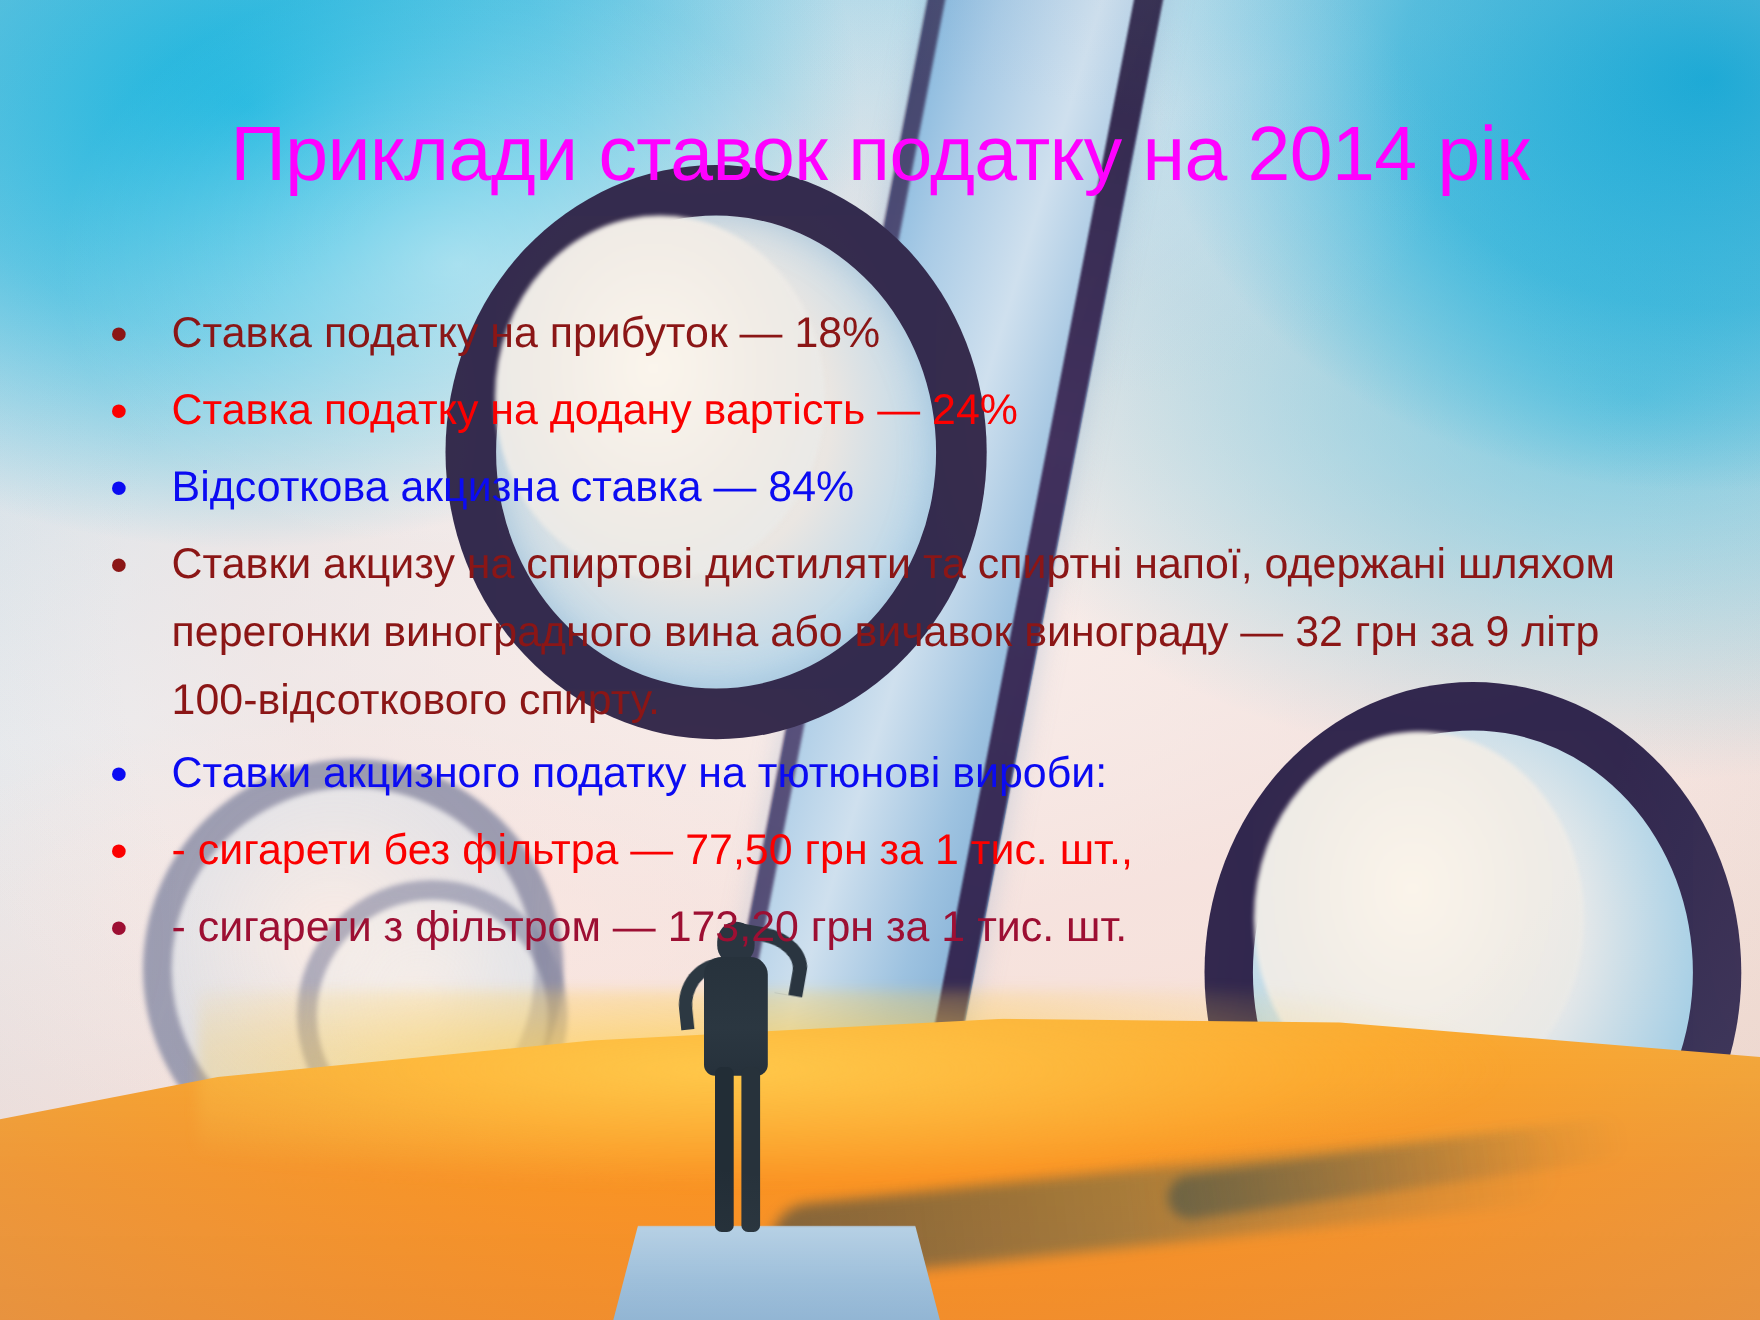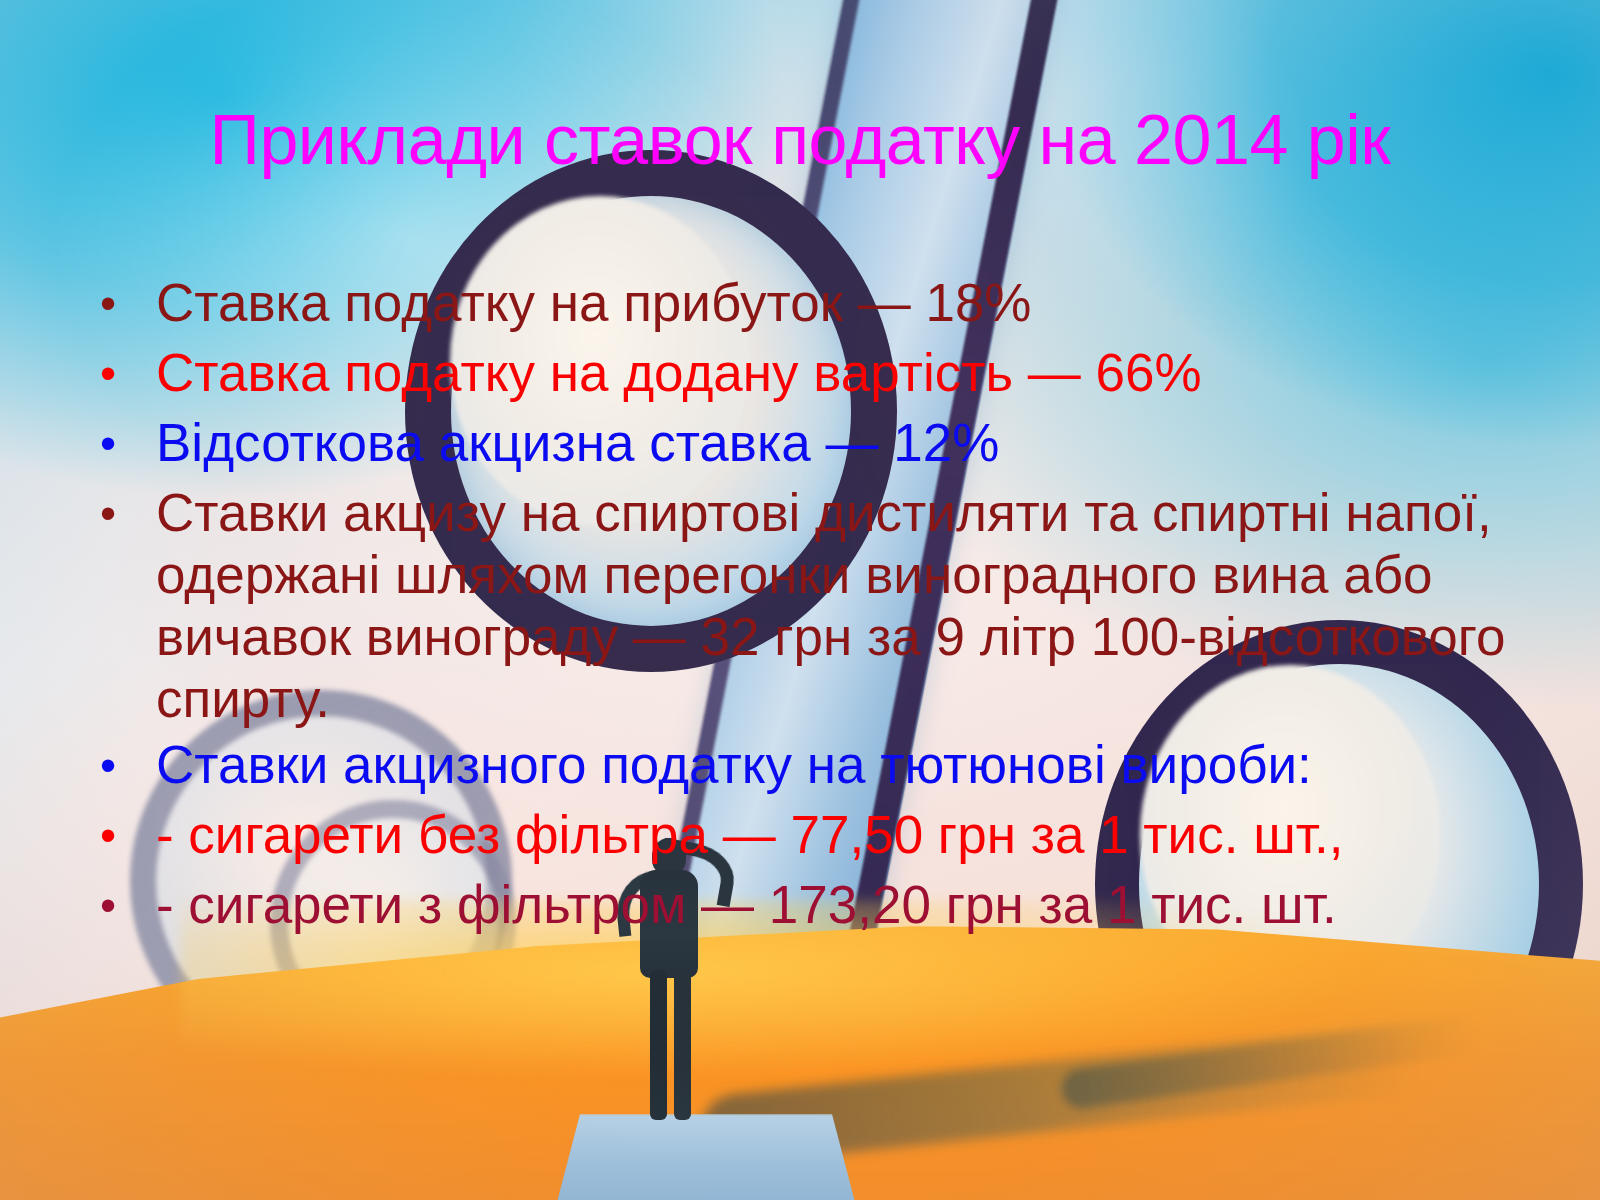--- a/index.html
+++ b/index.html
@@ -153,21 +153,21 @@
     display:flex;align-items:flex-start;
     margin-bottom:8px;
   }
   .bullet-dot{
     flex:0 0 auto;width:56px;
     font-size:46px;line-height:62px;
     text-align:left;padding-left:8px;
   }
   .bullet-text{
     flex:1 1 auto;
-    font-size:53px;line-height:62px;
+    font-size:39px;line-height:62px;
     font-weight:400;
   }
   .c-darkred{color:#8b1616;}
   .c-red{color:#fb0000;}
   .c-blue{color:#0b0bf2;}
   .c-crimson{color:#9d0f33;}
   .tight{margin-bottom:4px;}
 </style>
 </head>
 <body>
@@ -209,26 +209,26 @@
 
   <div class="body">
 
     <div class="bullet-row">
       <span class="bullet-dot c-darkred">•</span>
       <span class="bullet-text c-darkred">Ставка податку на прибуток — 18%</span>
     </div>
 
     <div class="bullet-row">
       <span class="bullet-dot c-red">•</span>
-      <span class="bullet-text c-red">Ставка податку на додану вартість — 66%</span>
+      <span class="bullet-text c-red">Ставка податку на додану вартість — 24%</span>
     </div>
 
     <div class="bullet-row">
       <span class="bullet-dot c-blue">•</span>
-      <span class="bullet-text c-blue">Відсоткова акцизна ставка — 12%</span>
+      <span class="bullet-text c-blue">Відсоткова акцизна ставка — 84%</span>
     </div>
 
     <div class="bullet-row tight">
       <span class="bullet-dot c-darkred">•</span>
       <span class="bullet-text c-darkred">Ставки акцизу на спиртові дистиляти та спиртні напої, одержані шляхом перегонки виноградного вина або вичавок винограду — 32 грн за 9 літр 100-відсоткового спирту.</span>
     </div>
 
     <div class="bullet-row">
       <span class="bullet-dot c-blue">•</span>
       <span class="bullet-text c-blue">Ставки акцизного податку на тютюнові вироби:</span>

